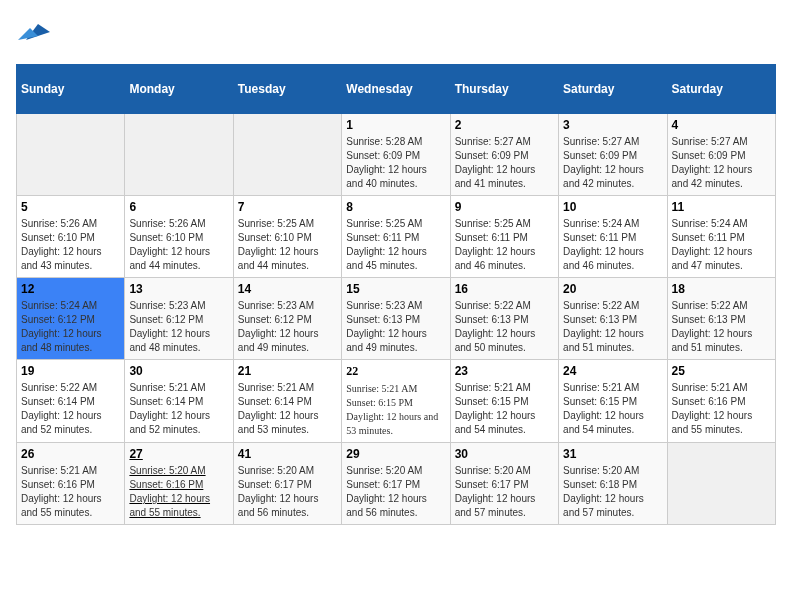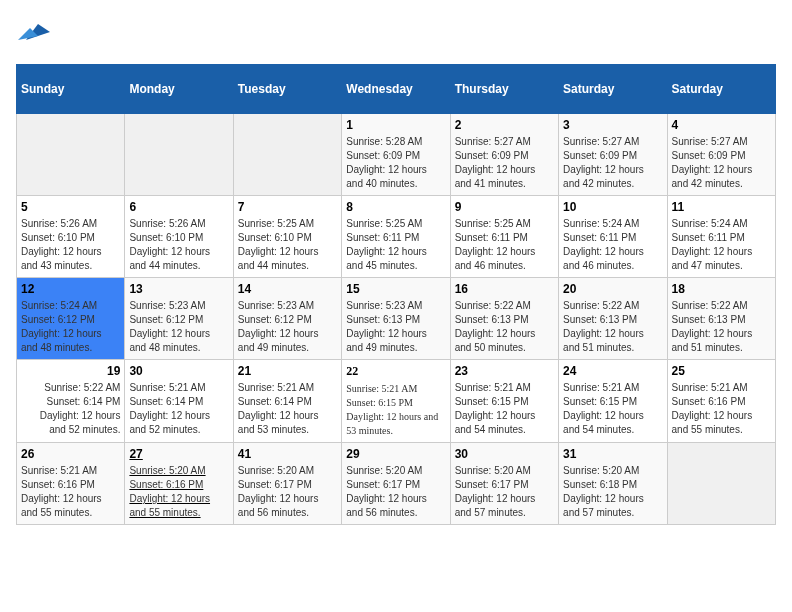--- a/index.html
+++ b/index.html
@@ -232,21 +232,21 @@
 Daylight: 12 hours and 51 minutes.</div>
         </td>
         <td style="background: rgb(249, 249, 249); margin-left: 32px;">
           <span class="day-number">18</span>
           <div class="day-info" style="white-space: pre-line;">Sunrise: 5:22 AM
 Sunset: 6:13 PM
 Daylight: 12 hours and 51 minutes.</div>
         </td>
       </tr>
       <tr>
-        <td style="background: rgb(255, 255, 255); text-align: right;">
+        <td style="background: rgb(255, 255, 255);">
           <span class="day-number">19</span>
           <div class="day-info" style="white-space: pre-line;">Sunrise: 5:22 AM
 Sunset: 6:14 PM
 Daylight: 12 hours and 52 minutes.</div>
         </td>
         <td style="background: rgb(255, 255, 255);">
           <span class="day-number">30</span>
           <div class="day-info" style="white-space: pre-line;">Sunrise: 5:21 AM
 Sunset: 6:14 PM
 Daylight: 12 hours and 52 minutes.</div>

